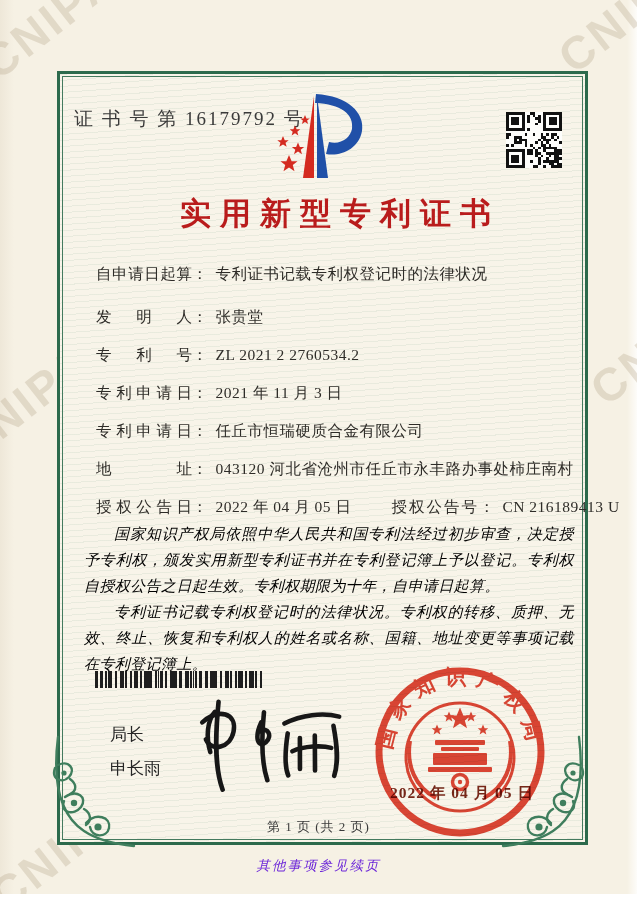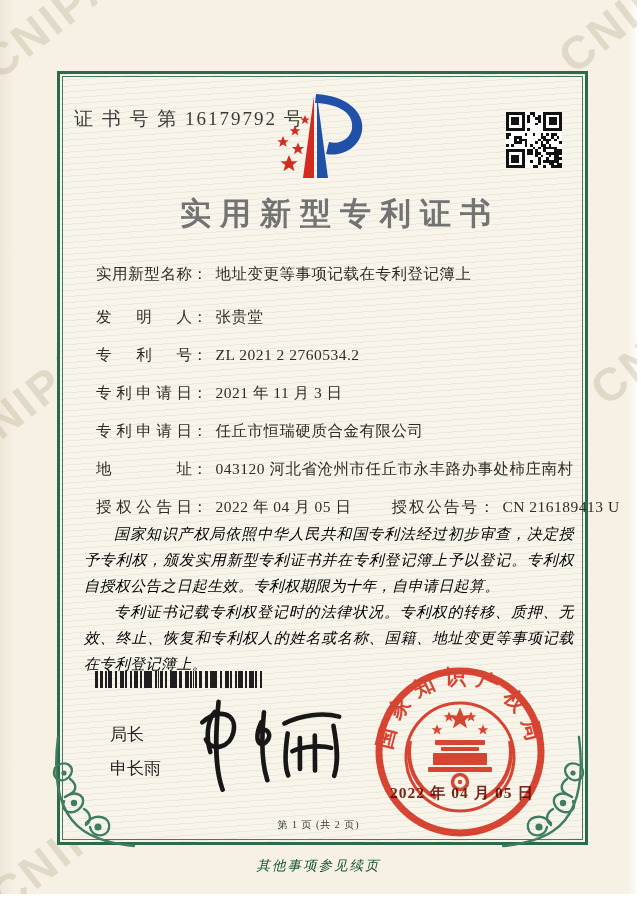--- a/index.html
+++ b/index.html
@@ -40,21 +40,21 @@
   .abs{ position:absolute; z-index:3; }
 
   .cert-no{ left:74px; top:106px; font-size:19px; letter-spacing:2px; color:#3a3a3a; }
 
   .qr{ left:506px; top:112px; width:56px; height:56px; background:#fdfdfb; }
 
   .logo{ left:252px; top:88px; width:140px; height:102px; }
 
   .title{
     left:0; right:0; top:193px; text-align:center;
-    font-size:31px; font-weight:bold; color:#737373; letter-spacing:9px;margin-left:43px;
+    font-size:31px; font-weight:bold; color:#b91c1c; letter-spacing:9px;margin-left:43px;
   }
 
   .fields{ left:96px; top:256px; width:466px; font-size:15.5px; color:#2e2c28; }
   .frow{ position:absolute; left:0; right:0; white-space:nowrap; }
   .flabel{
     display:inline-block; width:96px; text-align:justify; text-align-last:justify;
     vertical-align:top;
   }
   .fcolon{ display:inline-block; margin-right:8px; }
   .fvalue{ letter-spacing:.5px; }
@@ -85,22 +85,22 @@
   .signature{ left:186px; top:688px; width:170px; height:108px; }
 
   .seal{ left:371px; top:663px; width:178px; height:178px; z-index:4;
          mix-blend-mode:multiply; opacity:.93; }
   .seal-date{
     left:374px; top:783px; width:176px; text-align:center; z-index:5;
     font-size:15.5px; font-weight:bold; letter-spacing:1px; color:#79281a;
     mix-blend-mode:multiply; white-space:nowrap;
   }
 
-  .page-no{ left:0; right:0; top:818px; text-align:center; font-size:10px; color:#3a3a3a; letter-spacing:1px; }
-  .footer-note{ left:0; right:0; top:857px; text-align:center; font-size:13.5px; color:#14532d; font-style:italic; letter-spacing:2px; }
+  .page-no{ left:0; right:0; top:818px; text-align:center; font-size:13px; color:#3a3a3a; letter-spacing:1px; }
+  .footer-note{ left:0; right:0; top:857px; text-align:center; font-size:13.5px; color:#6d28d9; font-style:italic; letter-spacing:2px; }
 
   .ornament{ z-index:4; width:96px; height:116px; }
   .orn-left{ left:44px; top:733px; }
   .orn-right{ left:497px; top:733px; transform:scaleX(-1); }
 </style>
 </head>
 <body>
 
 <div class="page">
 
@@ -273,21 +273,21 @@
     <use href="#star" fill="#d42b20" transform="translate(43,43) scale(0.55)"></use>
     <use href="#star" fill="#d42b20" transform="translate(31,54) scale(0.6)"></use>
     <use href="#star" fill="#d42b20" transform="translate(46,61) scale(0.65)"></use>
     <use href="#star" fill="#d42b20" transform="translate(37,76) scale(0.9)"></use>
   </svg>
 
   <div class="abs title">实用新型专利证书</div>
 
   <div class="abs fields">
     <div class="frow" style="top:8px">
-      <span class="flabel">实用新型名称</span><span class="fcolon">：</span><span class="fvalue">地址变更等事项记载在专利登记簿上</span>
+      <span class="flabel">自申请日起算</span><span class="fcolon">：</span><span class="fvalue">专利证书记载专利权登记时的法律状况</span>
     </div>
     <div class="frow" style="top:51px">
       <span class="flabel">发明人</span><span class="fcolon">：</span><span class="fvalue">张贵堂</span>
     </div>
     <div class="frow" style="top:89px">
       <span class="flabel">专利号</span><span class="fcolon">：</span><span class="fvalue">ZL 2021 2 2760534.2</span>
     </div>
     <div class="frow" style="top:127px">
       <span class="flabel">专利申请日</span><span class="fcolon">：</span><span class="fvalue">2021 年 11 月 3 日</span>
     </div>

